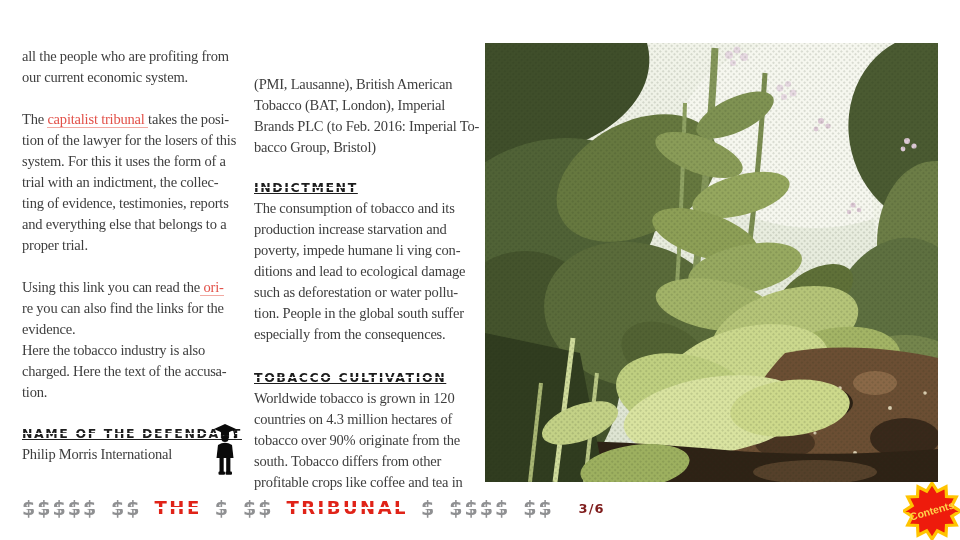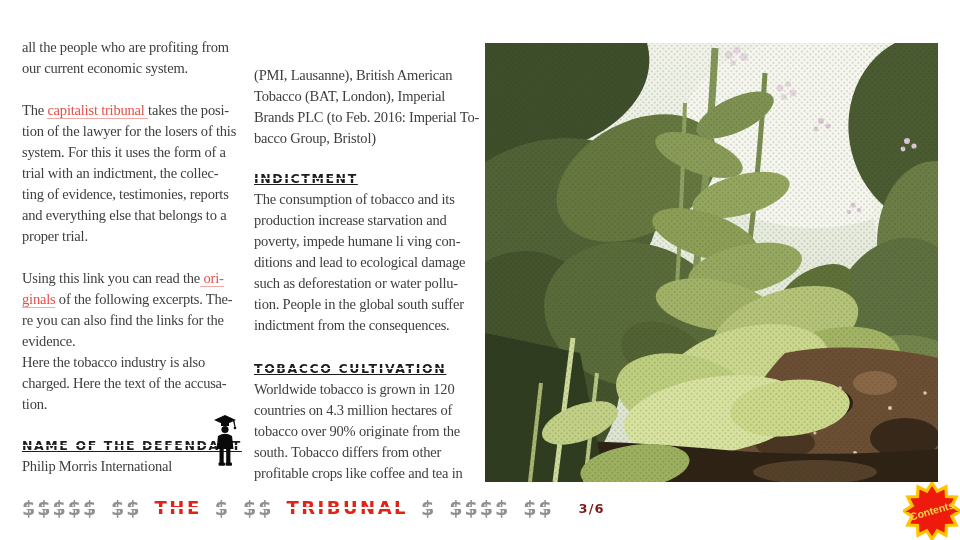--- a/index.html
+++ b/index.html
@@ -3,21 +3,21 @@
 <meta charset="utf-8">
 <style>
   html,body{margin:0;padding:0;}
   body{
     width:960px;height:540px;position:relative;overflow:hidden;
     background:#ffffff;
     font-family:"Liberation Serif", serif;
   }
   .page{position:absolute;inset:0;}
   .col{
-    position:absolute;top:37px;
+    position:absolute;top:46px;
     font-size:14.5px;line-height:21px;letter-spacing:-0.2px;
     color:#3e3e3e;
   }
   .col.left{left:22px;width:228px;}
   .col.right{left:254px;width:228px;margin-top:28px;}
   .line{height:21px;white-space:nowrap;}
   .gap21{height:21px;}
   .gap20{height:20px;}
   .gap19{height:19px;}
   .gap22{height:22px;}
@@ -70,21 +70,20 @@
     <div class="gap21"></div>
     <div class="line"><span>The </span><a class="link">capitalist tribunal </a><span>takes the posi-</span></div>
     <div class="line">tion of the lawyer for the losers of this</div>
     <div class="line">system. For this it uses the form of a</div>
     <div class="line">trial with an indictment, the collec-</div>
     <div class="line">ting of evidence, testimonies, reports</div>
     <div class="line">and everything else that belongs to a</div>
     <div class="line">proper trial.</div>
     <div class="gap21"></div>
     <div class="line"><span>Using this link you can read the</span><a class="link"> ori-</a></div>
-    <div class="line"><a class="link">ginals</a><span> of the following excerpts. The-</span></div>
     <div class="line">re you can also find the links for the</div>
     <div class="line">evidence.</div>
     <div class="line">Here the tobacco industry is also</div>
     <div class="line">charged. Here the text of the accusa-</div>
     <div class="line">tion.</div>
     <div class="gap20"></div>
     <div class="line"><span class="stencil">NAME OF THE DEFENDANT</span></div>
     <div class="line">Philip Morris International</div>
 
     <svg class="grad-icon" viewBox="0 0 24 52" xmlns="http://www.w3.org/2000/svg">
@@ -109,21 +108,21 @@
     <div class="line">Brands PLC (to Feb. 2016: Imperial To-</div>
     <div class="line">bacco Group, Bristol)</div>
     <div class="gap19"></div>
     <div class="line"><span class="stencil">INDICTMENT</span></div>
     <div class="line">The consumption of tobacco and its</div>
     <div class="line">production increase starvation and</div>
     <div class="line">poverty, impede humane li ving con-</div>
     <div class="line">ditions and lead to ecological damage</div>
     <div class="line">such as deforestation or water pollu-</div>
     <div class="line">tion. People in the global south suffer</div>
-    <div class="line">indictment from the consequences.</div>
+    <div class="line">especially from the consequences.</div>
     <div class="gap22"></div>
     <div class="line"><span class="stencil">TOBACCO CULTIVATION</span></div>
     <div class="line">Worldwide tobacco is grown in 120</div>
     <div class="line">countries on 4.3 million hectares of</div>
     <div class="line">tobacco over 90% originate from the</div>
     <div class="line">south. Tobacco differs from other</div>
     <div class="line">profitable crops like coffee and tea in</div>
   </div>
 
   <svg class="photo" viewBox="0 0 453 439" preserveAspectRatio="none" xmlns="http://www.w3.org/2000/svg">

